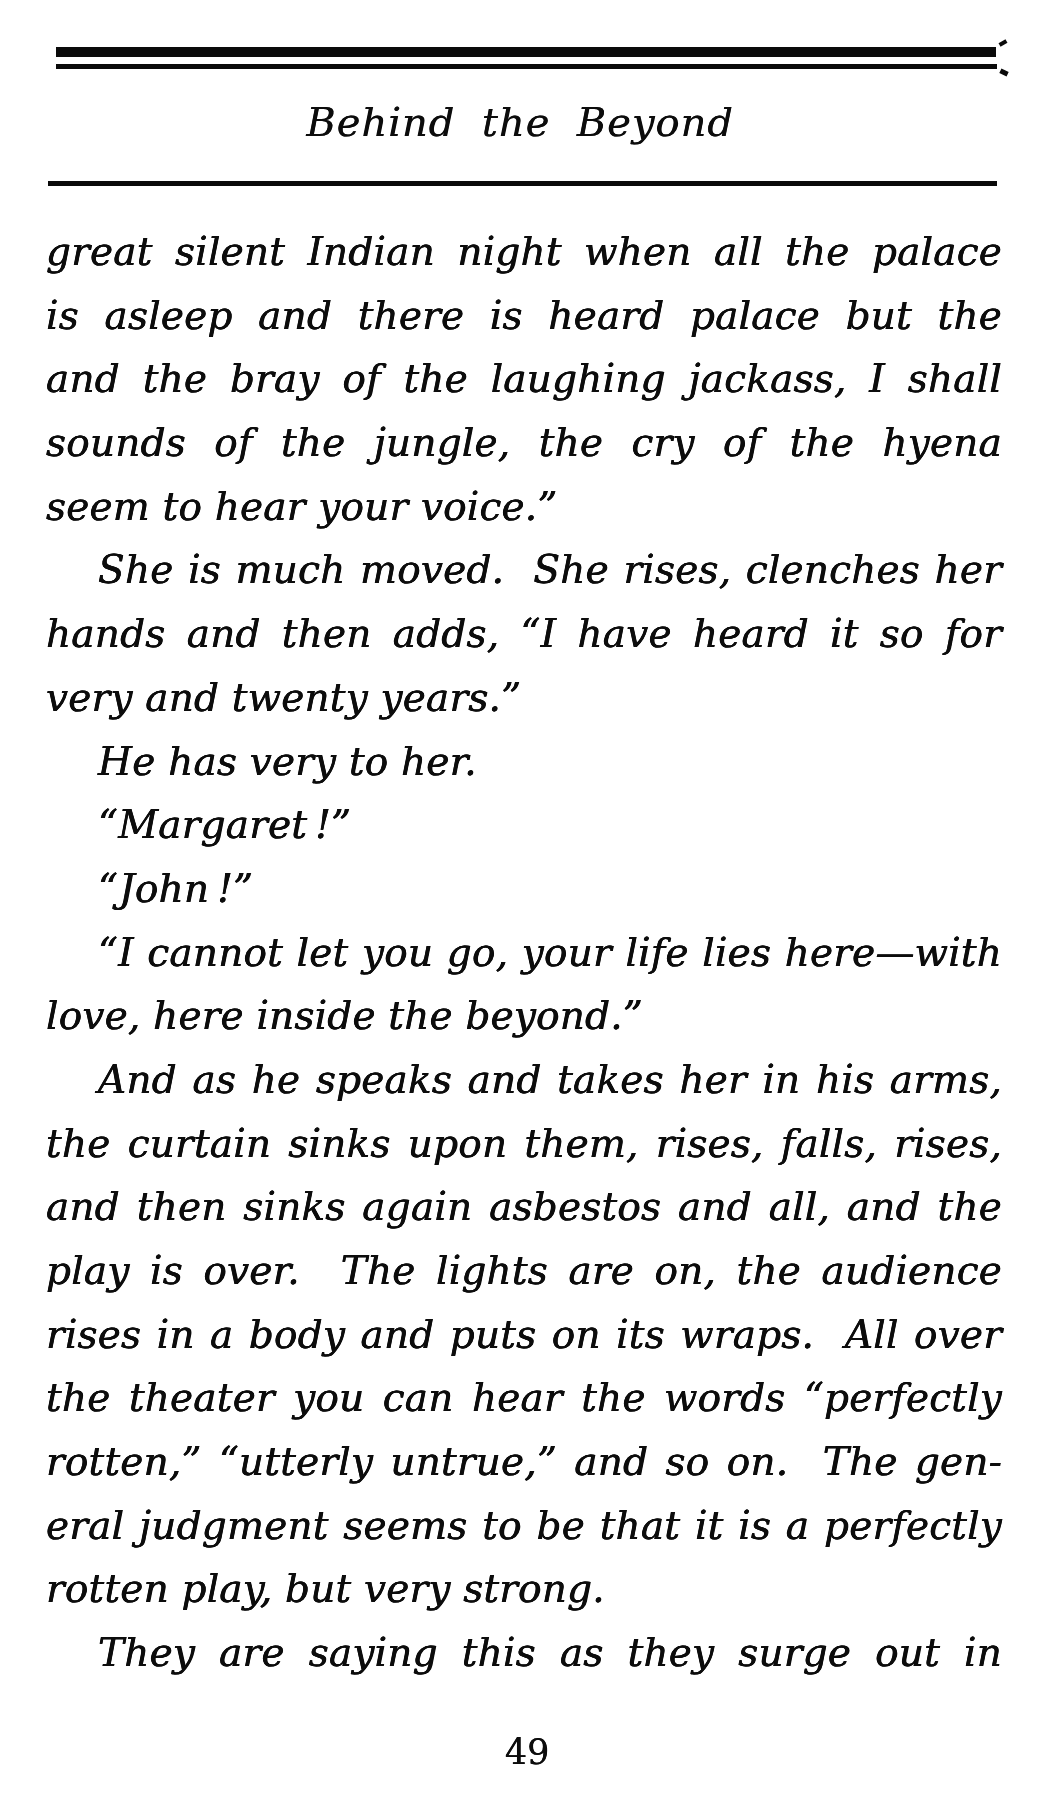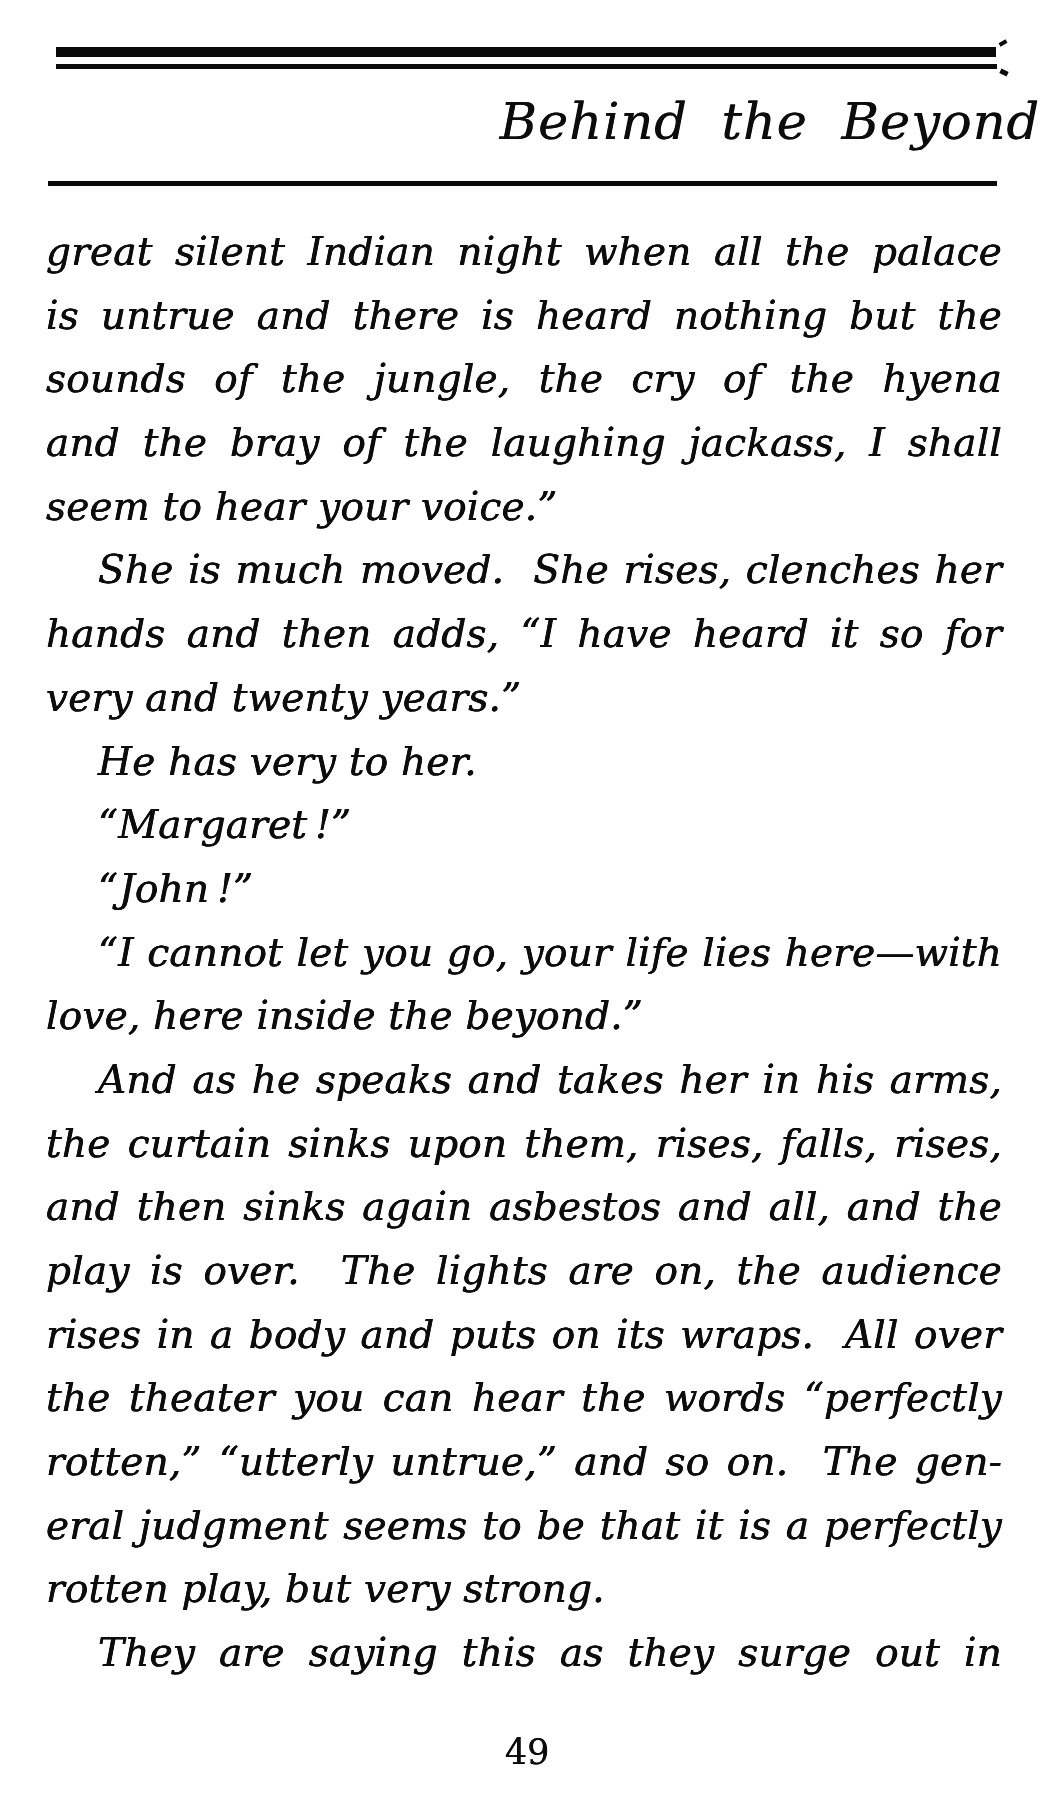--- a/index.html
+++ b/index.html
@@ -22,24 +22,24 @@
   .tick {
     position: absolute;
     background: #0a0a0a;
   }
   .tick-1 { left: 999px; top: 41px; width: 8px; height: 4px; transform: rotate(-30deg); }
   .tick-2 { left: 1000px; top: 70px; width: 8px; height: 5px; transform: rotate(25deg); }
   .running-title {
     position: absolute;
     left: 0; top: 92px;
     width: 100%;
-    text-align: right;
+    text-align: center;
     font-style: italic;
     font-weight: 500;
-    font-size: 51px;
+    font-size: 40px;
     line-height: 60px;
     word-spacing: 0.32em;
     letter-spacing: 1px;
     text-shadow: 0.4px 0 0 #0c0c0c;
   }
   .text-block {
     position: absolute;
     left: 46px;
     top: 220px;
     width: 956px;
@@ -79,23 +79,23 @@
 <div class="rule rule-top-thin"></div>
 <div class="tick tick-1"></div>
 <div class="tick tick-2"></div>
 
 <div class="running-title">Behind the Beyond</div>
 
 <div class="rule rule-under-title"></div>
 
 <div class="text-block">
     <div class="line justify">great silent Indian night when all the palace</div>
-    <div class="line justify">is untrue and there is heard nothing but the</div>
+    <div class="line justify">is asleep and there is heard palace but the</div>
+    <div class="line justify">and the bray of the laughing jackass, I shall</div>
     <div class="line justify">sounds of the jungle, the cry of the hyena</div>
-    <div class="line justify">and the bray of the laughing jackass, I shall</div>
     <div class="line">seem to hear your voice.”</div>
     <div class="line justify indent">She is much moved.&nbsp; She rises, clenches her</div>
     <div class="line justify">hands and then adds, “I have heard it so for</div>
     <div class="line">very and twenty years.”</div>
     <div class="line indent">He has very to her.</div>
     <div class="line indent">“Margaret !”</div>
     <div class="line indent">“John !”</div>
     <div class="line justify indent">“I cannot let you go, your life lies here—with</div>
     <div class="line">love, here inside the beyond.”</div>
     <div class="line justify indent">And as he speaks and takes her in his arms,</div>

